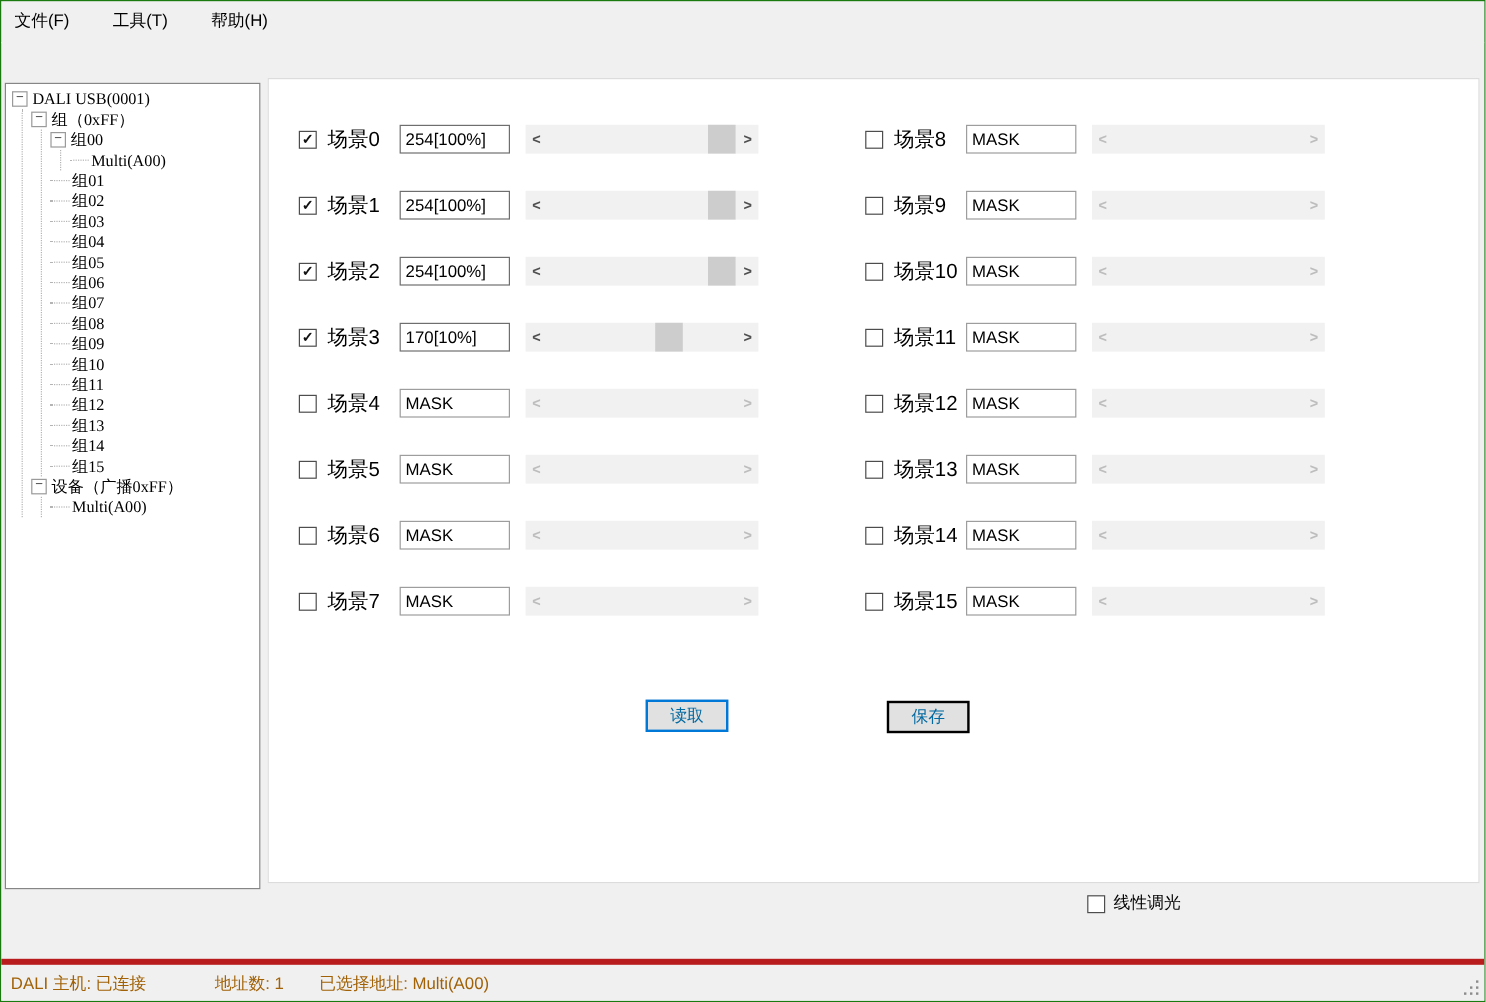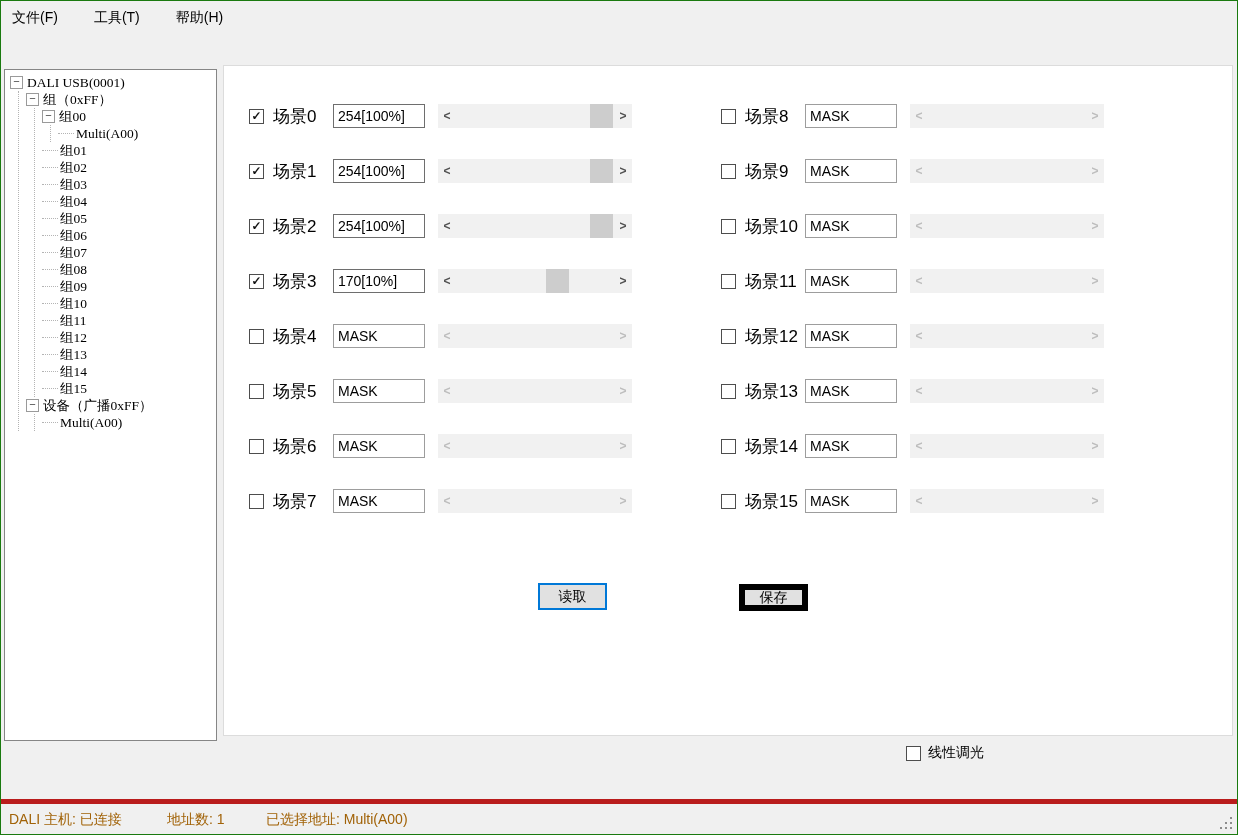--- a/index.html
+++ b/index.html
@@ -45,32 +45,32 @@
   .scene-input{width:92px;height:24px;box-sizing:border-box;border:1px solid #6e6e6e;font-size:14px;
     padding:0 4px;margin-right:13px;flex:none;font-family:"Liberation Sans",sans-serif;color:#000;background:#fff;outline:none;}
   .scene-input.dim{border-color:#9d9d9d;}
   .hscroll{width:194px;height:24px;background:#f1f1f1;position:relative;flex:none;}
   .sarr{position:absolute;top:0;width:18px;height:24px;display:flex;align-items:center;justify-content:center;
     color:#505050;font-size:12px;font-weight:700;font-family:"Liberation Sans",sans-serif;}
   .sarr.left{left:0;} .sarr.right{right:0;}
   .hscroll.disabled .sarr{color:#bdbdbd;}
   .thumb{position:absolute;top:0;width:23px;height:24px;background:#cdcdcd;}
   
-  .btn{position:absolute;width:69px;height:27px;background:#e1e1e1;font-size:14px;color:#000000;
+  .btn{position:absolute;width:69px;height:27px;background:#e1e1e1;font-size:14px;color:#0369a1;
     display:flex;align-items:center;justify-content:center;box-sizing:border-box;}
   .btn-read{left:314px;top:517px;border:2px solid #0078d7;}
-  .btn-save{left:515px;top:518px;border:6px solid #000000;}
+  .btn-save{left:515px;top:518px;border:2px solid #000000;}
   
   .linear{position:absolute;left:905px;top:708px;display:flex;align-items:center;font-size:14px;color:#000;}
   .linear .cb{margin-right:7px;}
   
   .statusbar{position:absolute;left:0;bottom:0;width:100%;height:30px;background:#f0f0f0;
     border-top:5px solid #b91c1c;font-size:14px;color:#a16207;}
   .st-item{position:absolute;top:7px;}
-  .st-host{left:8px;} .st-count{left:166px;} .st-sel{left:265px;}
+  .st-host{left:8px;} .st-count{left:178px;} .st-sel{left:265px;}
   .grip{position:absolute;right:4px;bottom:4px;width:13px;height:13px;}
   .grip i{position:absolute;left:0;top:0;width:2px;height:2px;background:transparent;
     box-shadow:10px 0 0 #8c8c8c,5px 5px 0 #8c8c8c,10px 5px 0 #8c8c8c,0 10px 0 #8c8c8c,5px 10px 0 #8c8c8c,10px 10px 0 #8c8c8c;}
 </style>
 </head>
 <body>
 
 <div class="window">
 
 

